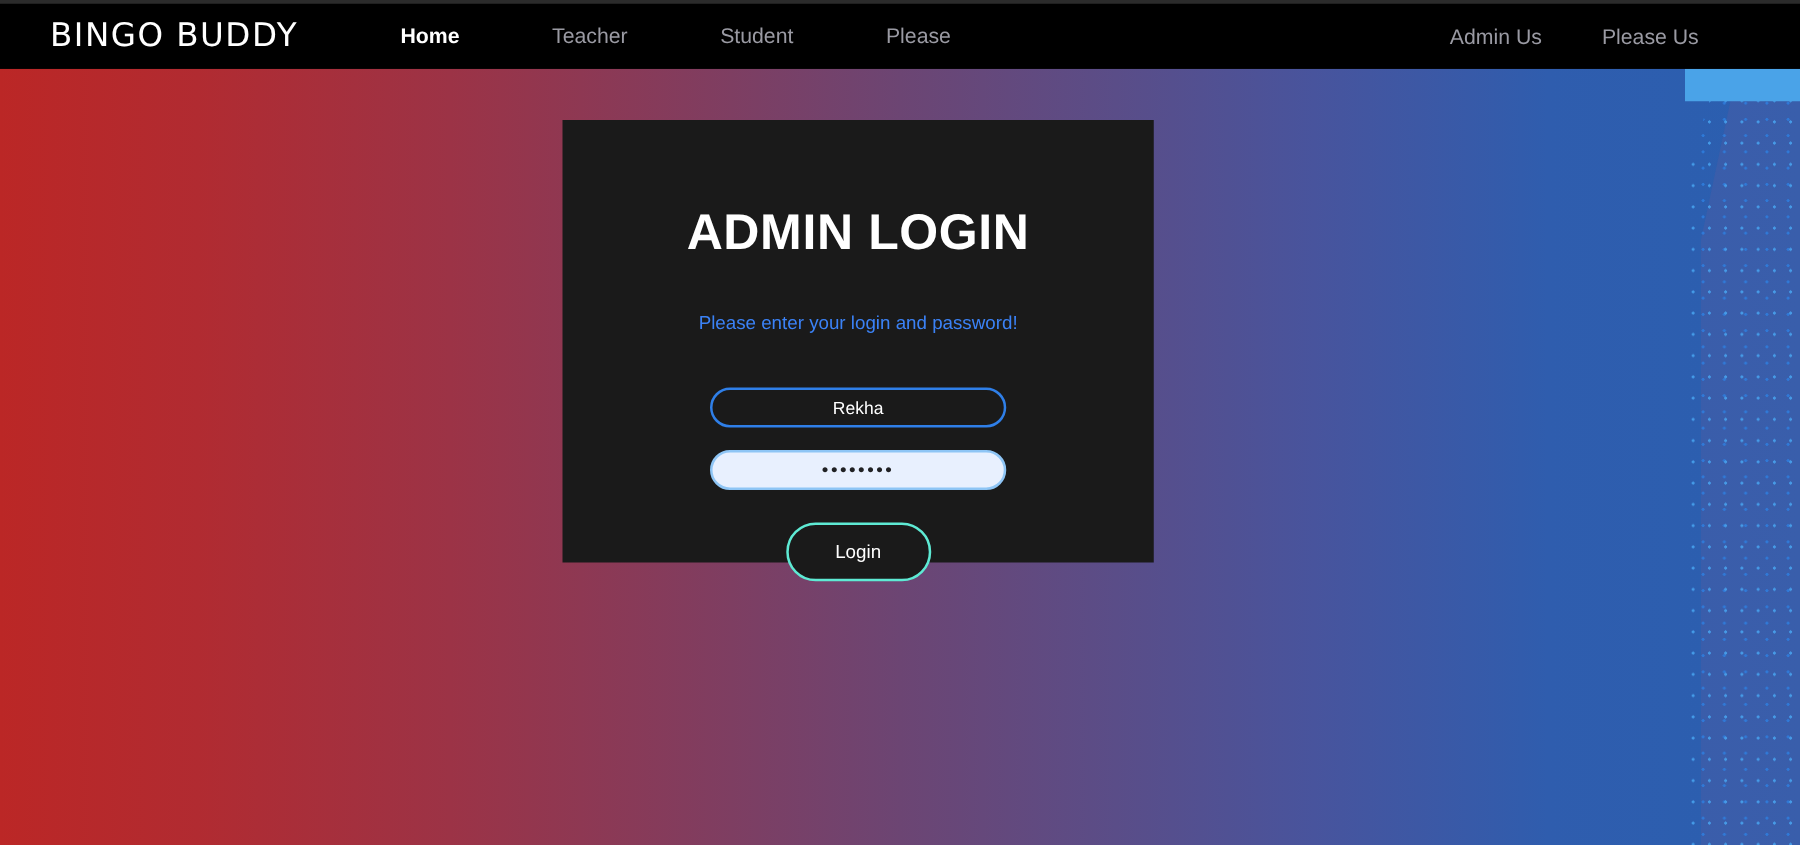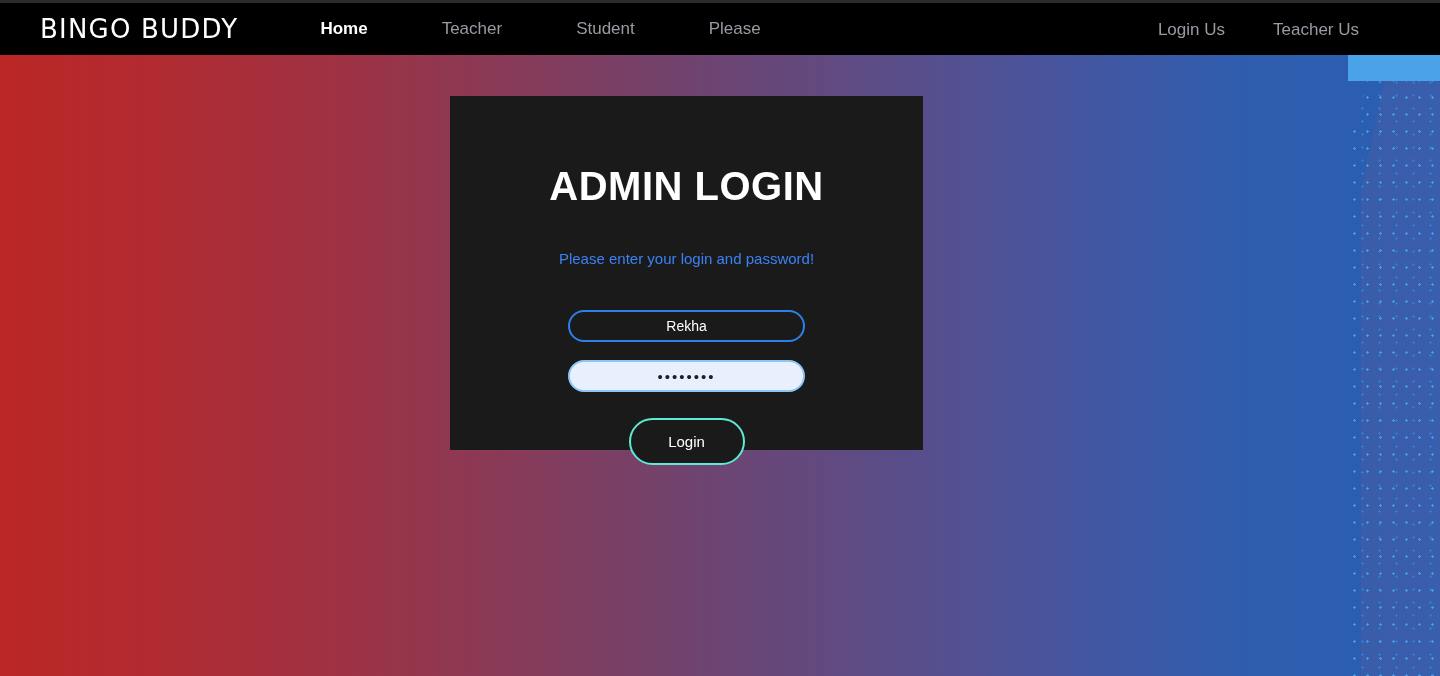--- a/index.html
+++ b/index.html
@@ -203,22 +203,22 @@
     </li>
     <li>
       <a class="nav-link" href="#">Student</a>
     </li>
     <li>
       <a class="nav-link" href="#">Please</a>
     </li>
   </ul>
 
   <div class="nav-right">
-    <a class="nav-link" href="#">Login Us</a>
-    <a class="nav-link" href="#">Teacher Us</a>
+    <a class="nav-link" href="#">Admin Us</a>
+    <a class="nav-link" href="#">Please Us</a>
   </div>
 </nav>
 
 <div class="stage">
 
   <div class="deco-panel"></div>
   <div class="deco-dots"></div>
   <div class="deco-topstrip"></div>
 
   <div class="login-card">

